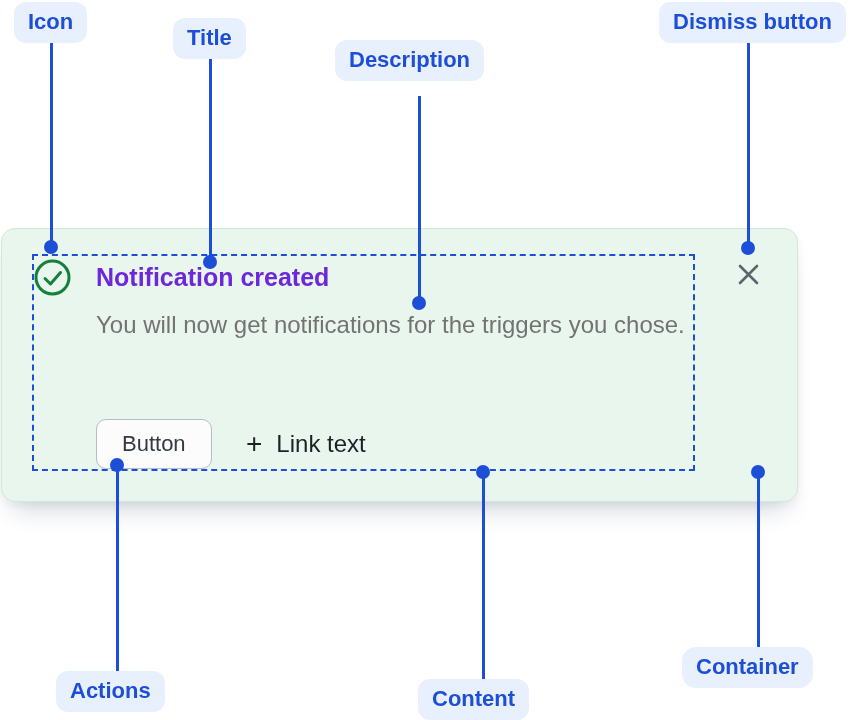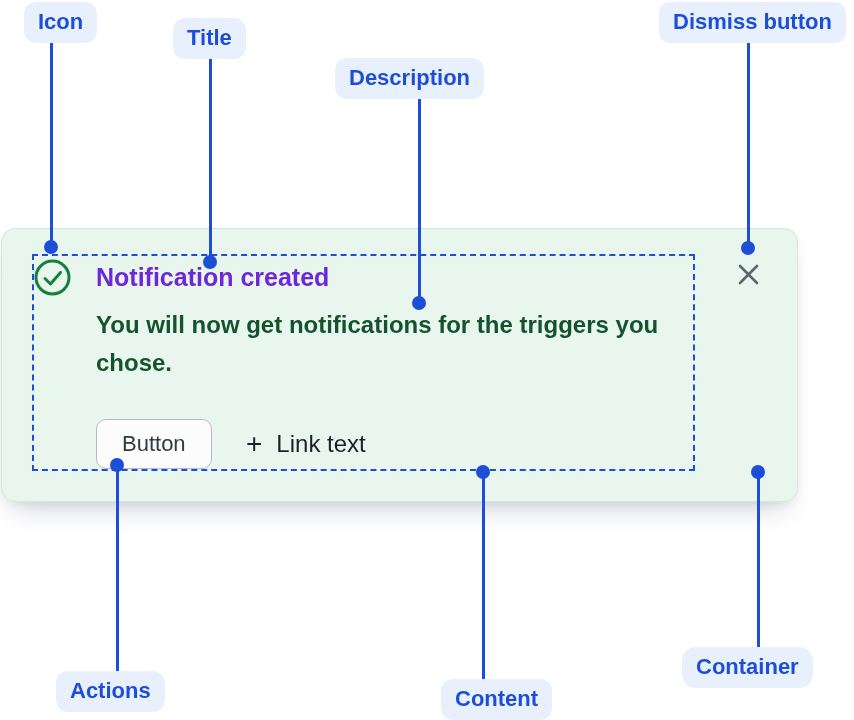--- a/index.html
+++ b/index.html
@@ -80,22 +80,22 @@
     color: #6d28d9;
     line-height: 1.2;
   }
 
   .notif-desc {
     position: absolute;
     left: 96px;
     top: 306px;
     width: 596px;
     font-size: 24px;
-    font-weight: 700;
-    color: #14532d;
+    font-weight: 400;
+    color: #737373;
     line-height: 38px;
   }
 
   .notif-button {
     position: absolute;
     left: 96px;
     top: 419px;
     height: 50px;
     padding: 0 25px;
     background: #fcfcfd;
@@ -191,21 +191,21 @@
   <div class="vline" style="left:757px; top:472px; height:207px;"></div>
 
   <div class="dot" style="left:44px;  top:240px;"></div>
   <div class="dot" style="left:203px; top:255px;"></div>
   <div class="dot" style="left:412px; top:296px;"></div>
   <div class="dot" style="left:741px; top:241px;"></div>
   <div class="dot" style="left:110px; top:458px;"></div>
   <div class="dot" style="left:476px; top:465px;"></div>
   <div class="dot" style="left:751px; top:465px;"></div>
 
-  <div class="pill" style="left:14px;  top:2px;margin-left:10px;">Icon</div>
+  <div class="pill" style="left:14px;  top:2px;">Icon</div>
   <div class="pill" style="left:173px; top:18px;text-align:right;">Title</div>
-  <div class="pill" style="left:335px; top:58px;">Description</div>
+  <div class="pill" style="left:335px; top:40px;">Description</div>
   <div class="pill" style="left:659px; top:2px;border-radius:11px;">Dismiss button</div>
   <div class="pill" style="left:56px;  top:671px;">Actions</div>
-  <div class="pill" style="left:418px; top:679px;margin-left:23px;">Content</div>
+  <div class="pill" style="left:418px; top:679px;">Content</div>
   <div class="pill" style="left:682px; top:647px;border-radius:14px;">Container</div>
 
 </div>
 
 </body></html>

